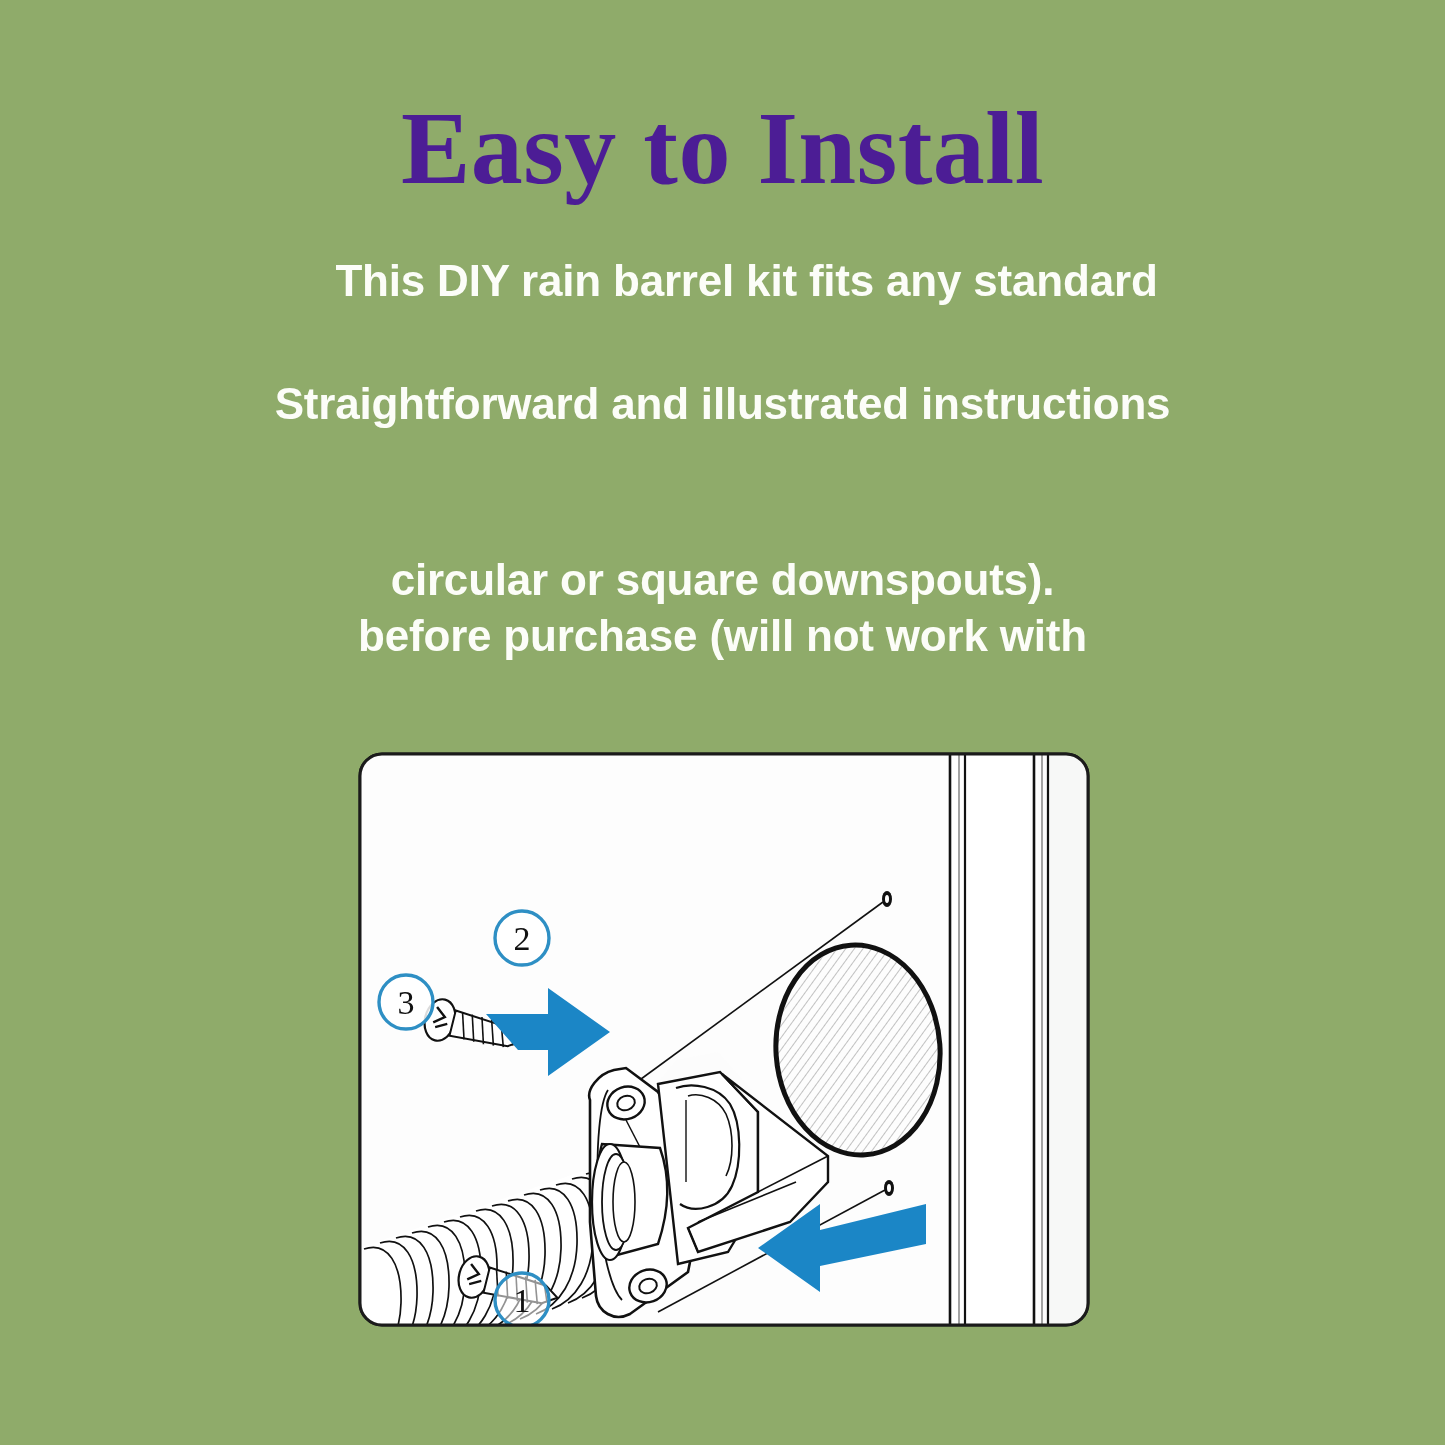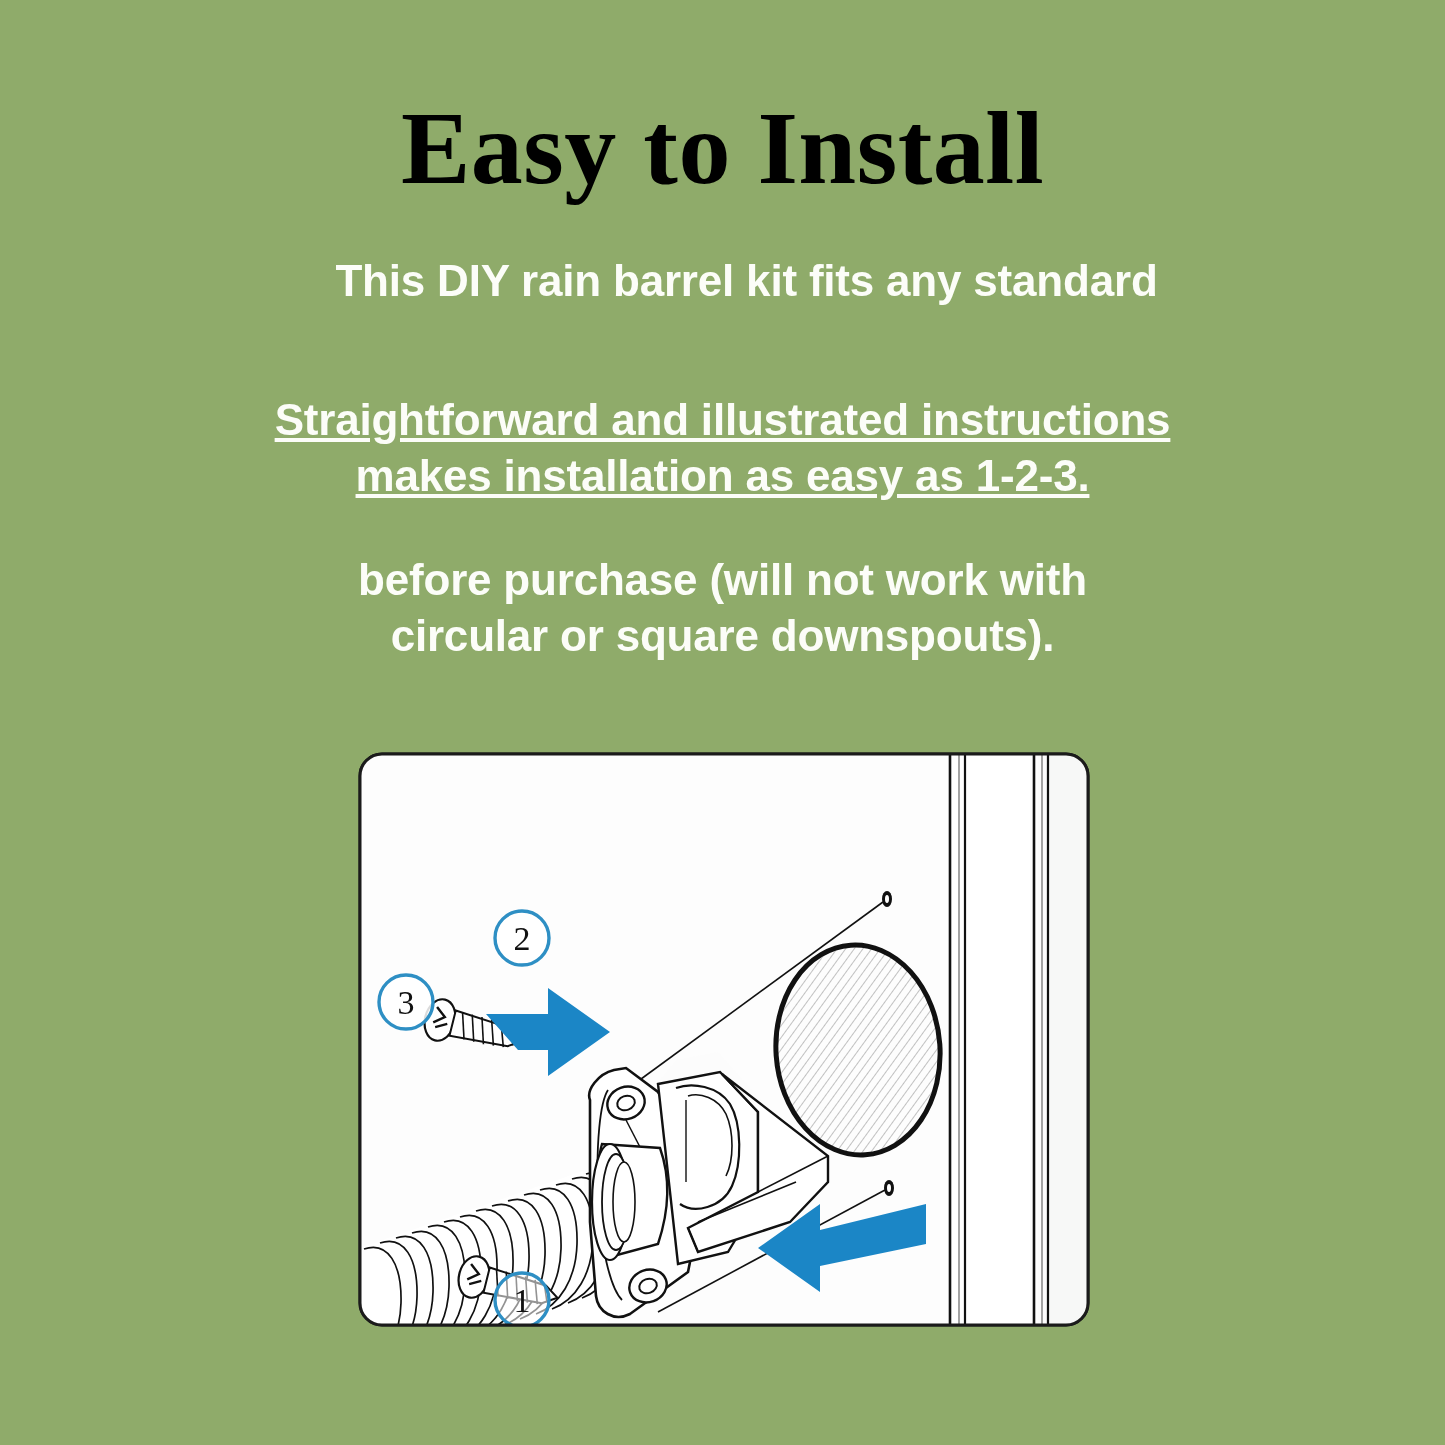--- a/index.html
+++ b/index.html
@@ -25,21 +25,21 @@
   .heading {
     position: absolute;
     top: 96px;
     left: 0;
     width: 1445px;
     text-align: center;
     font-family: "Liberation Serif", "DejaVu Serif", serif;
     font-weight: 700;
     font-size: 104px;
     line-height: 1.0;
-    color: #000000;
+    color: #4c1d95;
     letter-spacing: 0.5px;
     white-space: nowrap;
   }
 
   
   .copy {
     position: absolute;
     left: 0;
     width: 1445px;
     text-align: center;
@@ -48,21 +48,21 @@
     font-weight: 700;
     font-size: 44px;
     line-height: 56px;
     letter-spacing: -0.2px;
   }
   .copy .line {
     display: block;
     white-space: nowrap;
   }
   #para-1 { top: 253px; margin-left: 24px; }
-  #para-2 { top: 392px; text-decoration: underline; }
+  #para-2 { top: 376px; }
   #para-3 { top: 552px; }
 
   
   .illus-wrap {
     position: absolute;
     left: 358px;
     top: 752px;
     width: 732px;
     height: 575px;
   }
@@ -78,26 +78,25 @@
 <div class="card">
 
   <div class="heading">Easy to Install</div>
 
   <div class="copy" id="para-1">
     <span class="line">This DIY rain barrel kit fits any standard</span>
   </div>
 
   <div class="copy" id="para-2">
     <span class="line">Straightforward and illustrated instructions</span>
-    <span class="line">makes installation as easy as 1-2-3.</span>
   </div>
 
   <div class="copy" id="para-3">
+    <span class="line">circular or square downspouts).</span>
     <span class="line">before purchase (will not work with</span>
-    <span class="line">circular or square downspouts).</span>
   </div>
 
   <div class="illus-wrap">
     <svg viewBox="0 0 732 575" xmlns="http://www.w3.org/2000/svg">
       <defs>
         <clipPath id="panelClip">
           <rect x="2" y="2" width="728" height="571" rx="22" ry="22"></rect>
         </clipPath>
         <pattern id="hatch" width="7" height="7" patternTransform="rotate(40)" patternUnits="userSpaceOnUse">
           <line x1="0" y1="0" x2="0" y2="7" stroke="#8e8e8e" stroke-width="1.1"></line>

